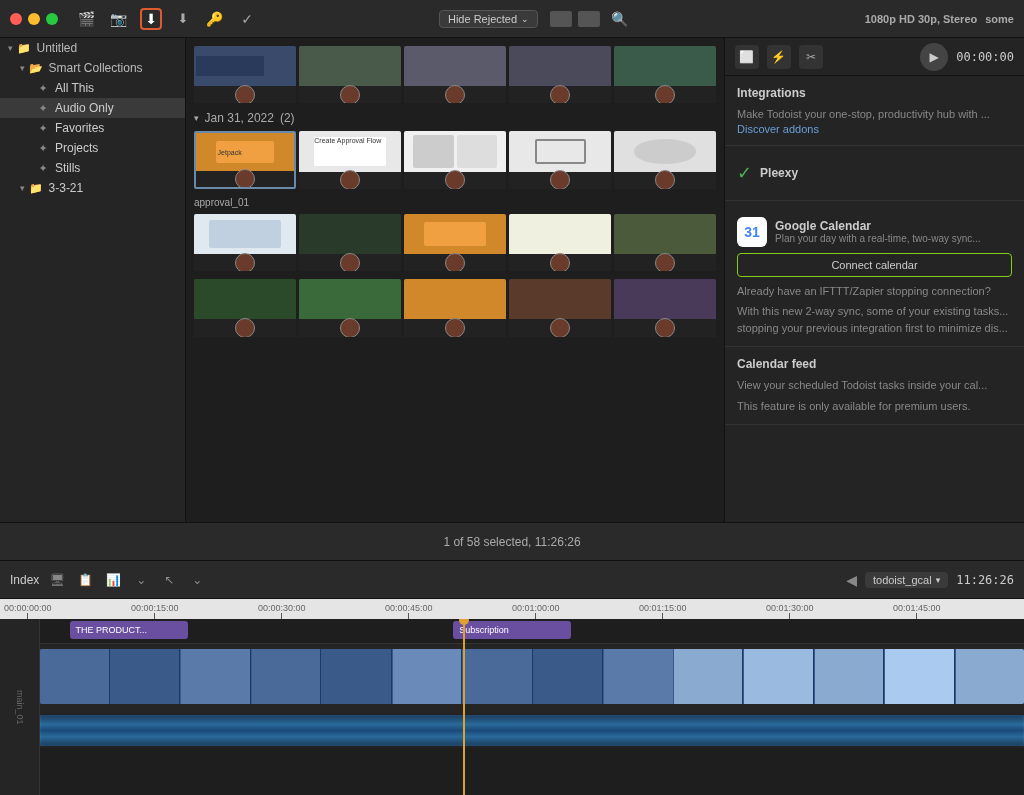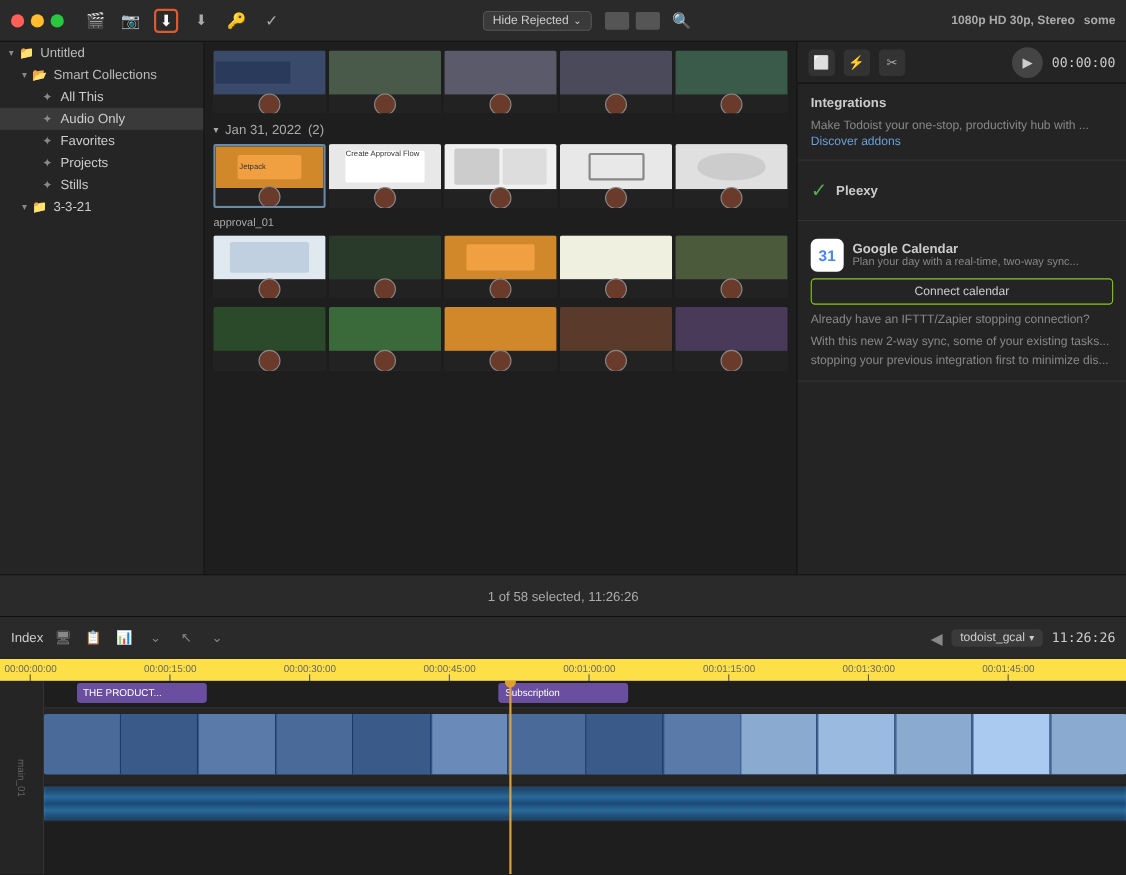--- a/index.html
+++ b/index.html
@@ -349,21 +349,21 @@
     }
     .timeline-timecode {
       font-size: 12px;
       color: #ccc;
       font-family: monospace;
     }
 
     
     .timeline-ruler {
       height: 20px;
-      background: #fde047;
+      background: #e5e5e5;
       display: flex;
       align-items: flex-end;
       padding: 0 4px;
       overflow: hidden;
       flex-shrink: 0;
     }
     .ruler-marks {
       display: flex;
       width: 100%;
       height: 100%;
@@ -858,20 +858,25 @@
         <div>
           <div class="integration-name">Google Calendar</div>
           <div class="integration-desc">Plan your day with a real-time, two-way sync...</div>
         </div>
       </div>
       <button class="connect-btn">Connect calendar</button>
       <div class="inspector-text" style="margin-top:4px;">Already have an IFTTT/Zapier stopping connection?</div>
       <div class="inspector-text" style="margin-top:4px;">With this new 2-way sync, some of your existing tasks... stopping your previous integration first to minimize dis...</div>
     </div>
 
+    <div class="inspector-section">
+      <div class="inspector-title">Calendar feed</div>
+      <div class="inspector-text">View your scheduled Todoist tasks inside your cal...</div>
+      <div class="inspector-text" style="margin-top:4px;">This feature is only available for premium users.</div>
+    </div>
   </div>
 </div>
 
 <div class="status-bar">
   <span>1 of 58 selected, 11:26:26</span>
 </div>
 
 <div class="timeline-area">
 
   <div class="timeline-toolbar">

